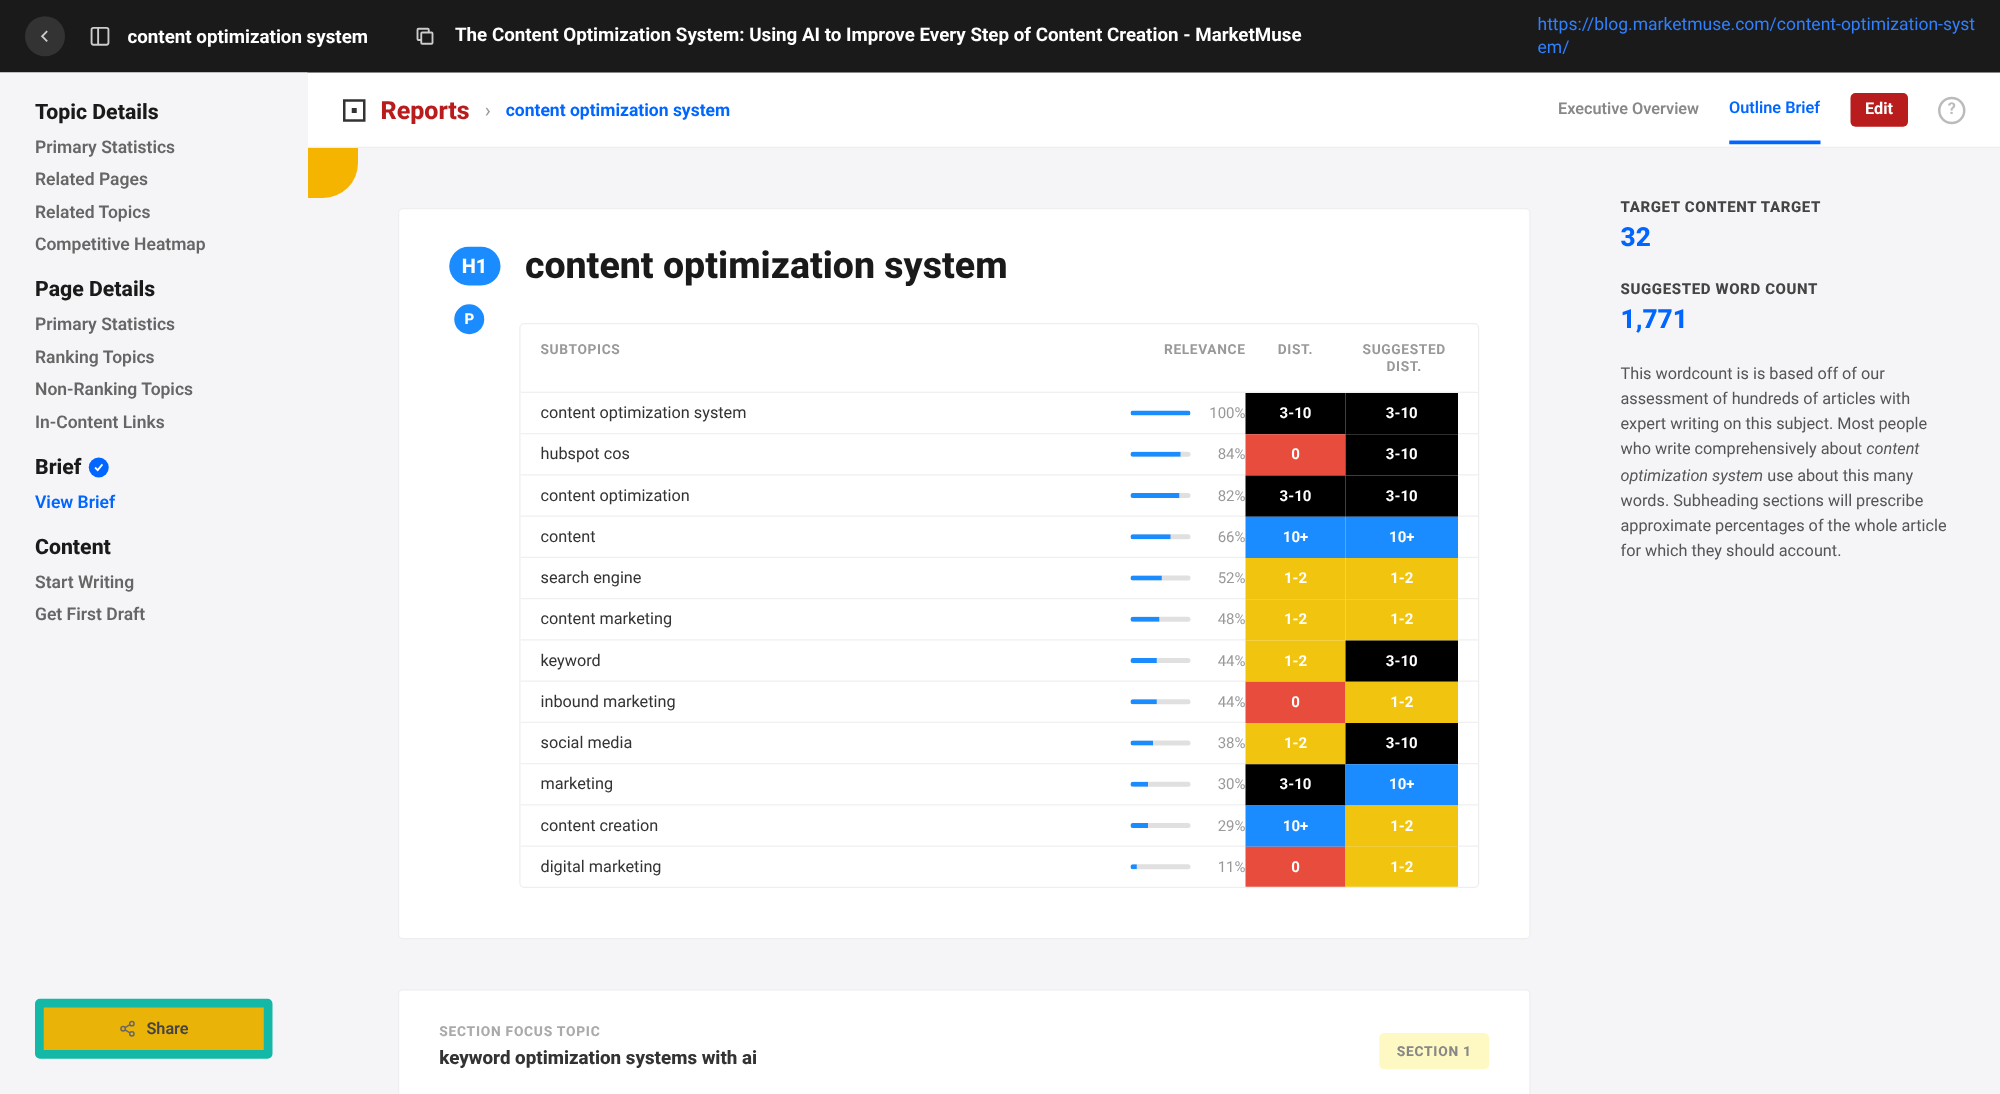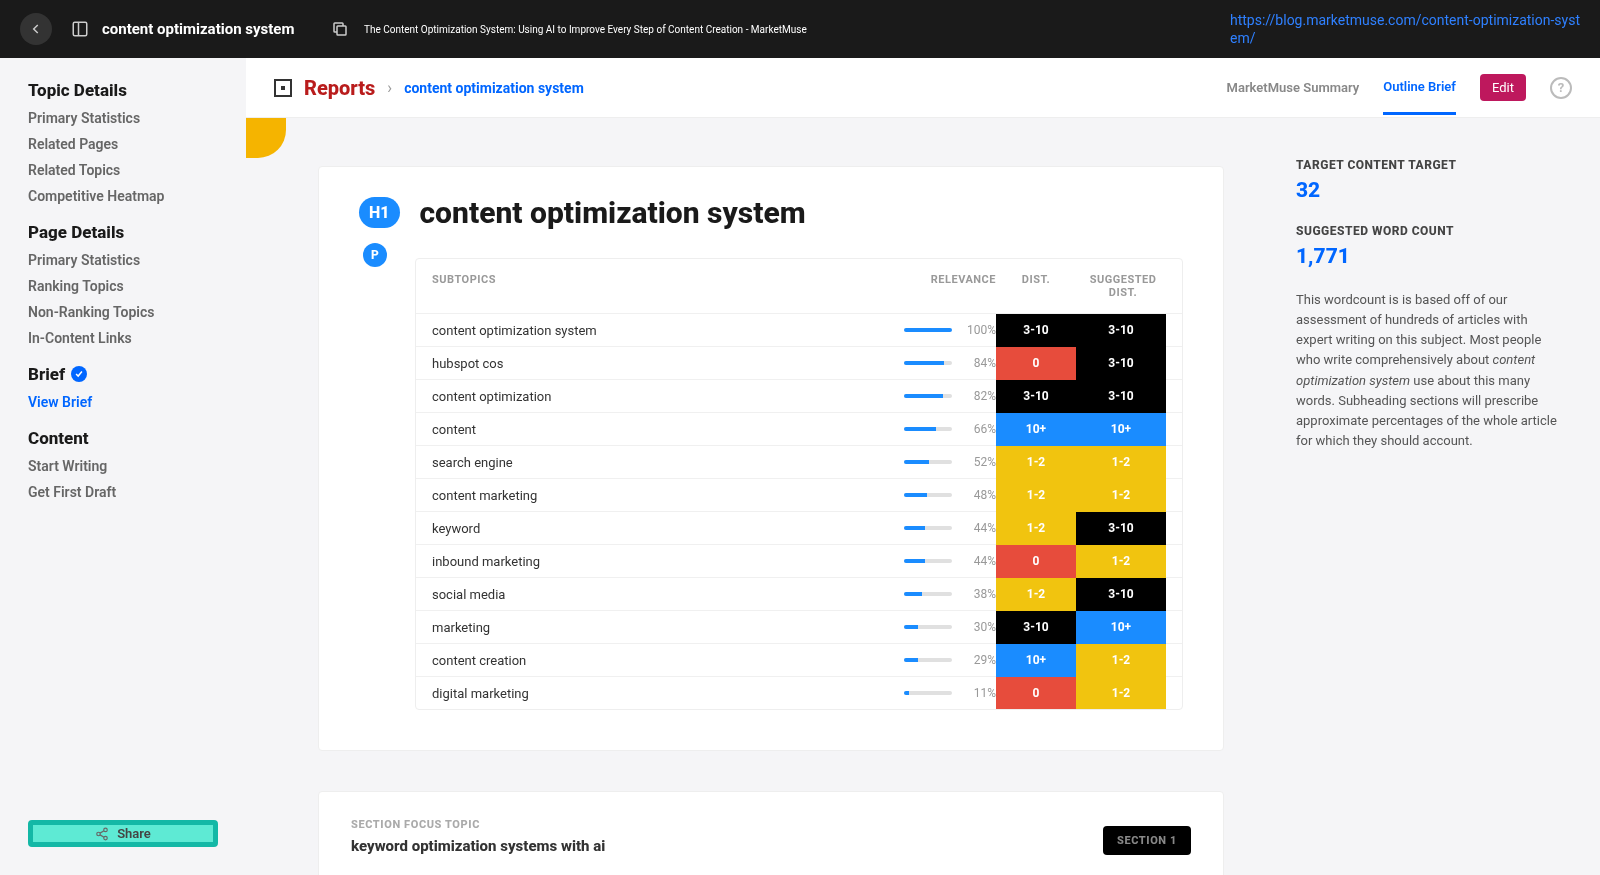--- a/index.html
+++ b/index.html
@@ -4,48 +4,48 @@
 <style>
 * { margin: 0; padding: 0; box-sizing: border-box; font-family: -apple-system, BlinkMacSystemFont, "Segoe UI", Roboto, sans-serif; }
 body { background: #f5f5f7; width: 1600px; height: 875px; overflow: hidden; }
 
 .topbar { background: #1a1a1a; height: 58px; display: flex; align-items: center; padding: 0 20px; color: #fff; }
 .topbar-back { width: 32px; height: 32px; border-radius: 50%; background: #333; display: flex; align-items: center; justify-content: center; margin-right: 18px; cursor: pointer; }
 .topbar-back svg { width: 14px; height: 14px; }
 .topbar-icon-sq { width: 20px; height: 20px; display: flex; align-items: center; justify-content: center; margin-right: 12px; }
 .topbar-title-block { display:flex; flex-direction:column; justify-content:center; font-weight:700; font-size:15px; line-height:1.25; margin-right:28px; width:200px;}
 .topbar-sep { width:20px; display:flex; align-items:center; justify-content:center; margin-right:14px;}
-.topbar-page-title { font-weight:400; font-size:10px; line-height:1.3; flex:1; padding-right:24px;}
+.topbar-page-title { font-weight:700; font-size:15px; line-height:1.3; flex:1; padding-right:24px;}
 .topbar-url { color:#2F80FF; font-size:14px; text-align:left; width:350px; word-break:break-all; line-height:1.3;}
 
 .layout { display:flex; height: calc(875px - 58px); }
 
 .sidebar { width: 246px; background:#f5f5f7; padding: 22px 0 0 0; display:flex; flex-direction:column; }
 .sidebar-group { padding: 0 28px; margin-bottom: 18px;}
 .sidebar-heading { font-size: 17px; font-weight: 800; color:#1a1a1a; margin-bottom: 10px; display:flex; align-items:center; gap:6px;}
 .sidebar-items { display:flex; flex-direction:column; gap: 10px;}
 .sidebar-item { font-size: 14px; color:#666; font-weight: 600; cursor:pointer;}
 .sidebar-item.active { color:#0066ff; }
 .check-badge { width:16px;height:16px;border-radius:50%;background:#0066ff;display:inline-flex;align-items:center;justify-content:center;}
 .check-badge svg{width:10px;height:10px;}
 .sidebar-footer { margin-top:auto; padding: 0 28px 28px 28px;}
-.share-btn { width:100%; height:27px; background:#5eead4; border:5px solid #14b8a6; border-radius:4px; font-size:13px; font-weight:600; color:#444; display:flex; align-items:center; justify-content:center; gap:8px; cursor:pointer;}
+.share-btn { width:100%; height:48px; background:#eab308; border:7px solid #14b8a6; border-radius:4px; font-size:13px; font-weight:600; color:#444; display:flex; align-items:center; justify-content:center; gap:8px; cursor:pointer;}
 
 .main { flex:1; background:#f5f5f7; overflow-y:auto;}
 .main-header { background:#fff; padding: 16px 28px; display:flex; align-items:center; border-bottom:1px solid #eee;}
 .main-header-left { display:flex; align-items:center; gap:12px;}
 .reports-icon { width:18px;height:18px; border:2px solid #333; display:flex;align-items:center;justify-content:center;}
 .reports-icon::after{content:""; width:4px;height:4px;background:#333;}
 .reports-label { font-size:20px; font-weight:800; color:#b91c1c;}
 .chevron-sep { font-size:16px; color:#999;}
 .breadcrumb-link { font-size:14px; font-weight:700; color:#0066ff;}
 .main-header-right { margin-left:auto; display:flex; align-items:center; gap:24px;}
 .tab-link { font-size:13px; font-weight:600; color:#888;}
 .tab-link.active { color:#0066ff; padding-bottom:18px; border-bottom:3px solid #0066ff; margin-bottom:-19px;}
-.edit-btn { background:#be185d; color:#fff; padding:6px 12px; border-radius:4px; font-size:13px; font-weight:400; cursor:pointer;text-align:right;}
+.edit-btn { background:#b91c1c; color:#fff; padding:6px 12px; border-radius:4px; font-size:13px; font-weight:700; cursor:pointer;text-align:right;}
 .help-circle { width:22px;height:22px;border:2px solid #bbb;border-radius:50%;display:flex;align-items:center;justify-content:center;font-size:13px;color:#bbb;font-weight:700;cursor:pointer;}
 
 .content-wrap { display:flex; padding: 0 0 0 0; }
 .center-col { flex:1; padding: 48px 72px 40px 72px; position:relative;}
 .yellow-dec { position:absolute; left:0; top:0; width:40px; height:40px; background:#f5b400; border-radius: 0 0 28px 0;}
 .card { background:#fff; border-radius:4px; border:1px solid #eee; padding: 28px 40px 40px 40px; margin-bottom: 40px; position:relative;}
 .h1-row { display:flex; align-items:center; gap:20px; margin-bottom: 28px;}
 .h1-badge { background:#1a8cff; color:#fff; font-size:16px; font-weight:800; padding:6px 10px; border-radius:16px;}
 .h1-text { font-size:30px; font-weight:800; color:#1a1a1a;}
 .p-badge { position:absolute; left:44px; top:76px; width:24px;height:24px;border-radius:50%;background:#1a8cff;color:#fff;display:flex;align-items:center;justify-content:center;font-size:12px;font-weight:800;}
@@ -65,21 +65,21 @@
 .td-sugg{width:90px;}
 .c-green{background:#000000;}
 .c-red{background:#e74c3c;}
 .c-blue{background:#1a8cff;}
 .c-yellow{background:#f1c40f;}
 
 .section-card { background:#fff; border:1px solid #eee; border-radius:4px; padding: 26px 32px; display:flex; align-items:flex-end; justify-content:space-between;}
 .section-left {}
 .section-label { font-size:11px; font-weight:800; color:#aaa; letter-spacing:0.6px; margin-bottom:6px;}
 .section-title { font-size:15px; font-weight:800; color:#333;}
-.section-badge { background:#000000; padding:8px 14px; border-radius:4px; font-size:11px; font-weight:800; color:#888; letter-spacing:0.6px;}
+.section-badge { background:#fef9c3; padding:8px 14px; border-radius:4px; font-size:11px; font-weight:800; color:#888; letter-spacing:0.6px;}
 
 .right-col { width:304px; padding: 40px 34px 0 0;}
 .metric-label { font-size:12px; font-weight:800; color:#444; letter-spacing:0.5px; margin-bottom:6px;}
 .metric-value { font-size:21px; font-weight:800; color:#0066ff; margin-bottom: 22px;}
 .metric-desc { font-size:13px; color:#555; line-height:1.55;}
 .metric-desc i { font-style:italic; }
 </style>
 </head>
 <body>
 
@@ -161,21 +161,21 @@
 
   <div class="main">
     <div class="main-header">
       <div class="main-header-left">
         <div class="reports-icon"></div>
         <span class="reports-label">Reports</span>
         <span class="chevron-sep">›</span>
         <span class="breadcrumb-link">content optimization system</span>
       </div>
       <div class="main-header-right">
-        <span class="tab-link">MarketMuse Summary</span>
+        <span class="tab-link">Executive Overview</span>
         <span class="tab-link active">Outline Brief</span>
         <span class="edit-btn">Edit</span>
         <span class="help-circle">?</span>
       </div>
     </div>
 
     <div class="content-wrap">
       <div class="center-col">
         <div class="yellow-dec"></div>
         <div class="card">

